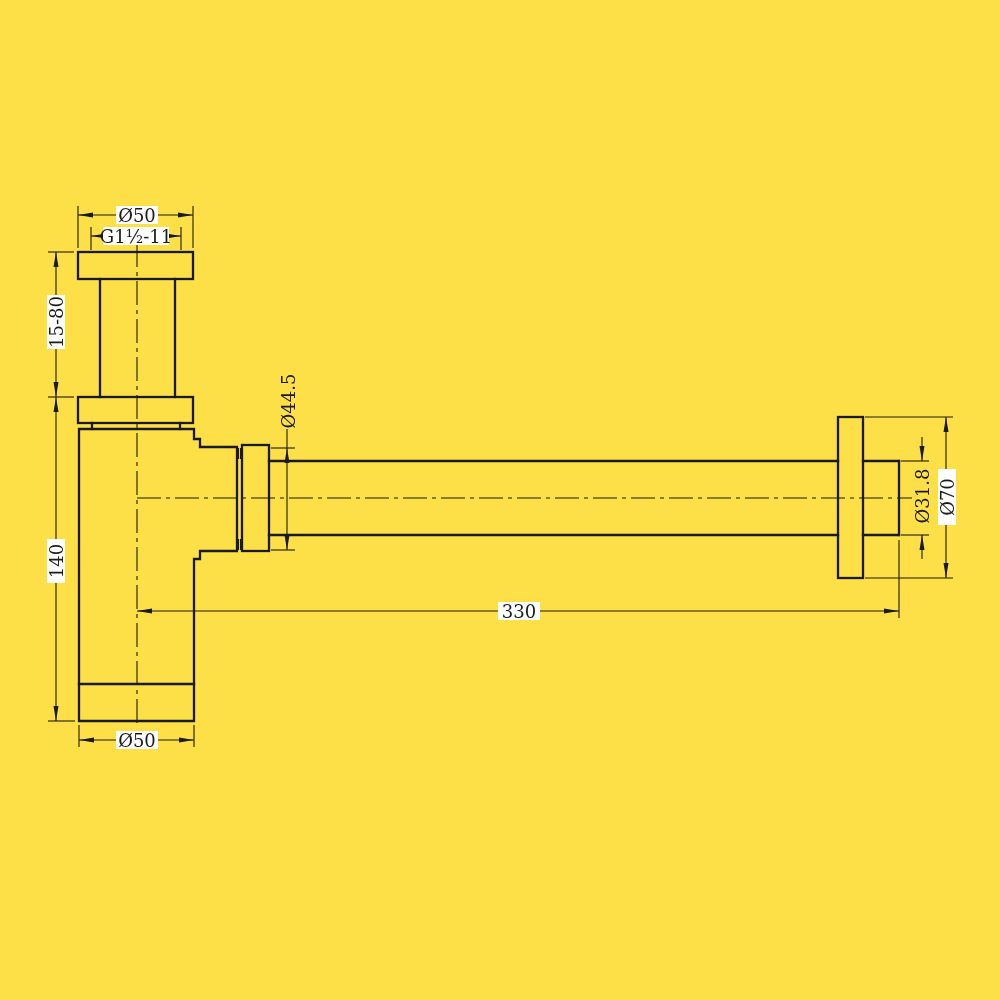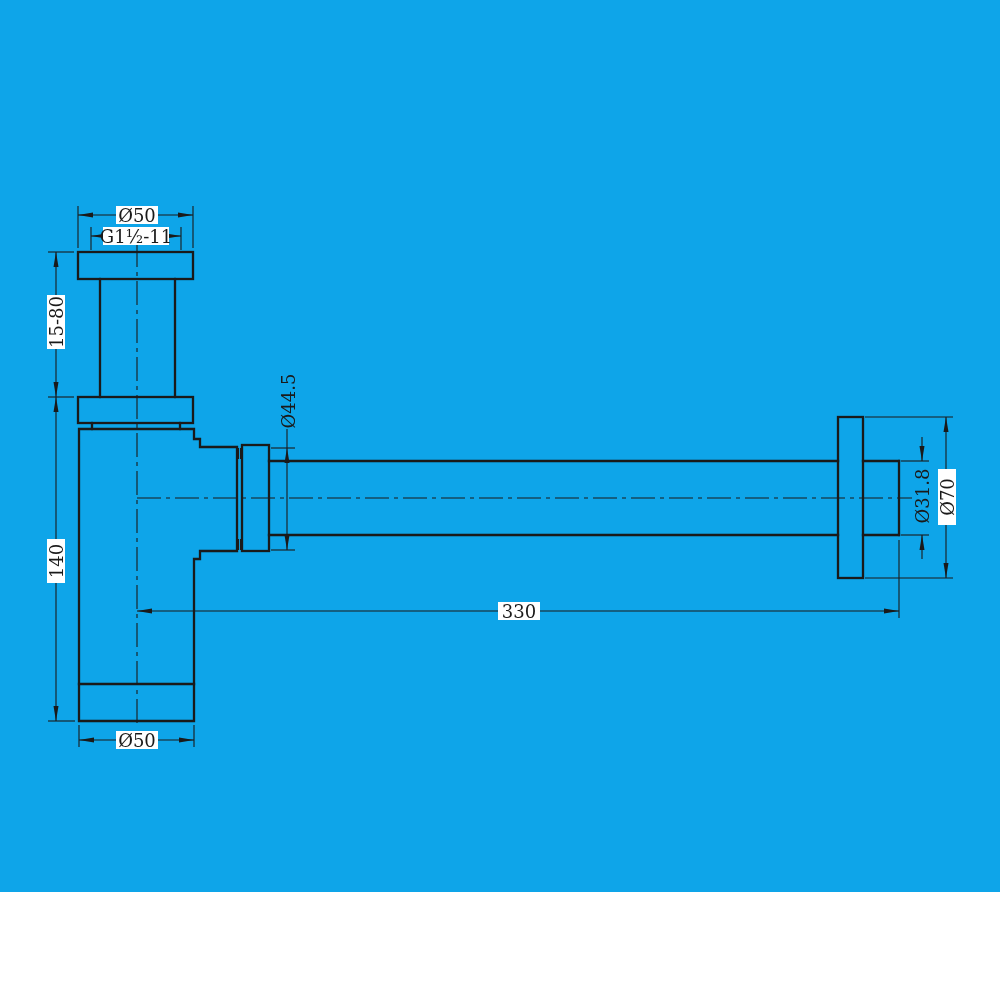--- a/index.html
+++ b/index.html
@@ -3,22 +3,22 @@
 <meta charset="utf-8">
 <style>
   html, body {
     margin: 0;
     padding: 0;
     background: #ffffff;
   }
   .canvas {
     position: relative;
     width: 1000px;
-    height: 892px;
-    background: #0ea5e9;
+    height: 1000px;
+    background: #fde047;
     overflow: hidden;
   }
   svg {
     position: absolute;
     left: 0;
     top: 0;
   }
   .outline {
     stroke: #1a1a1a;
     stroke-width: 2.3;

